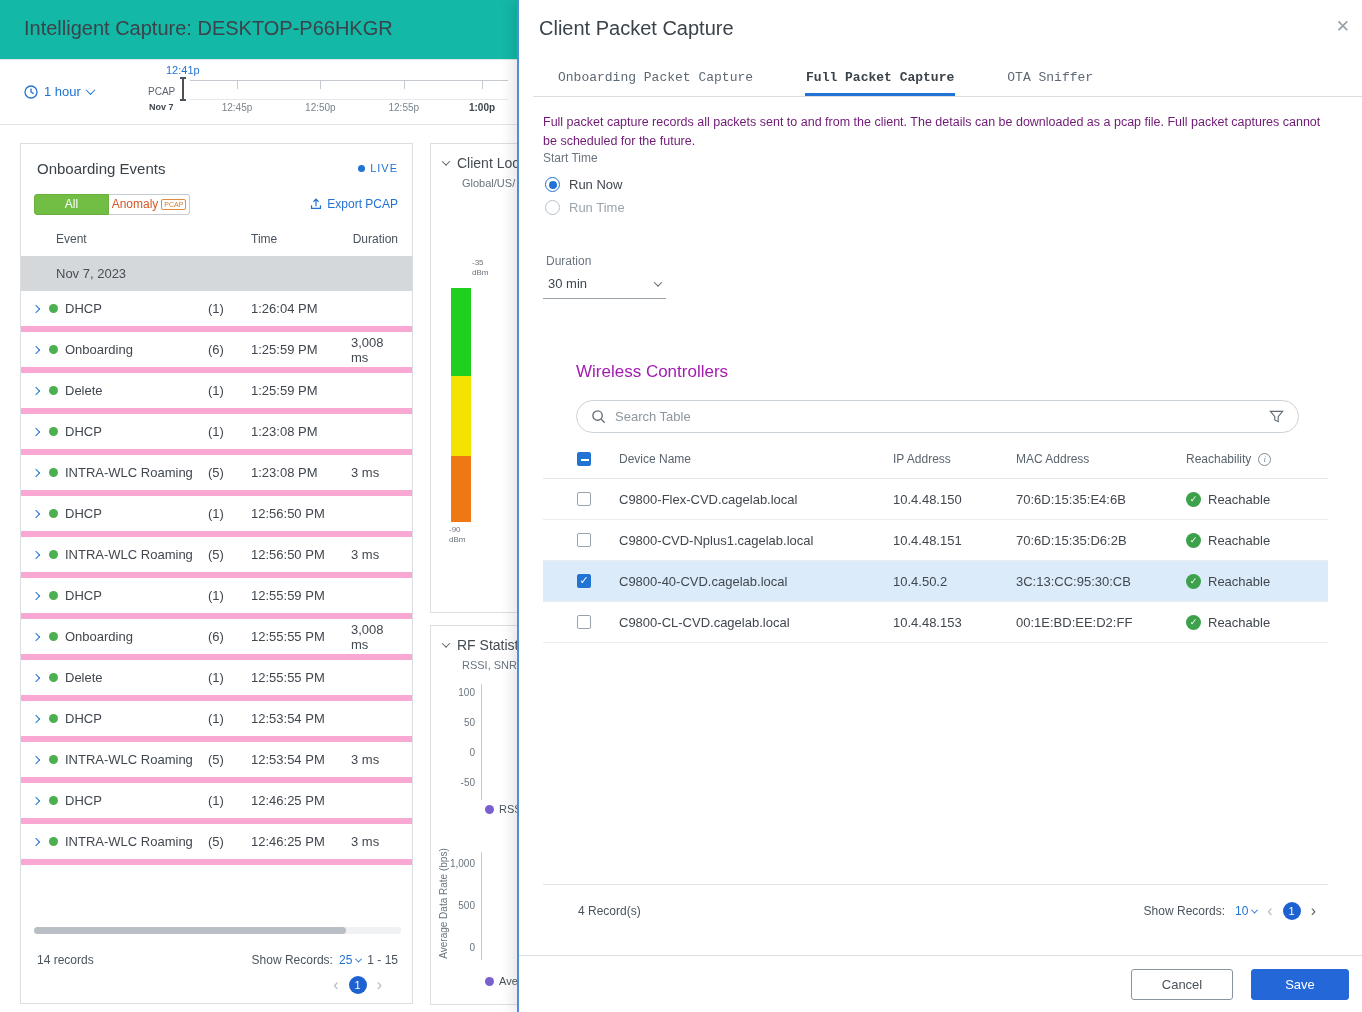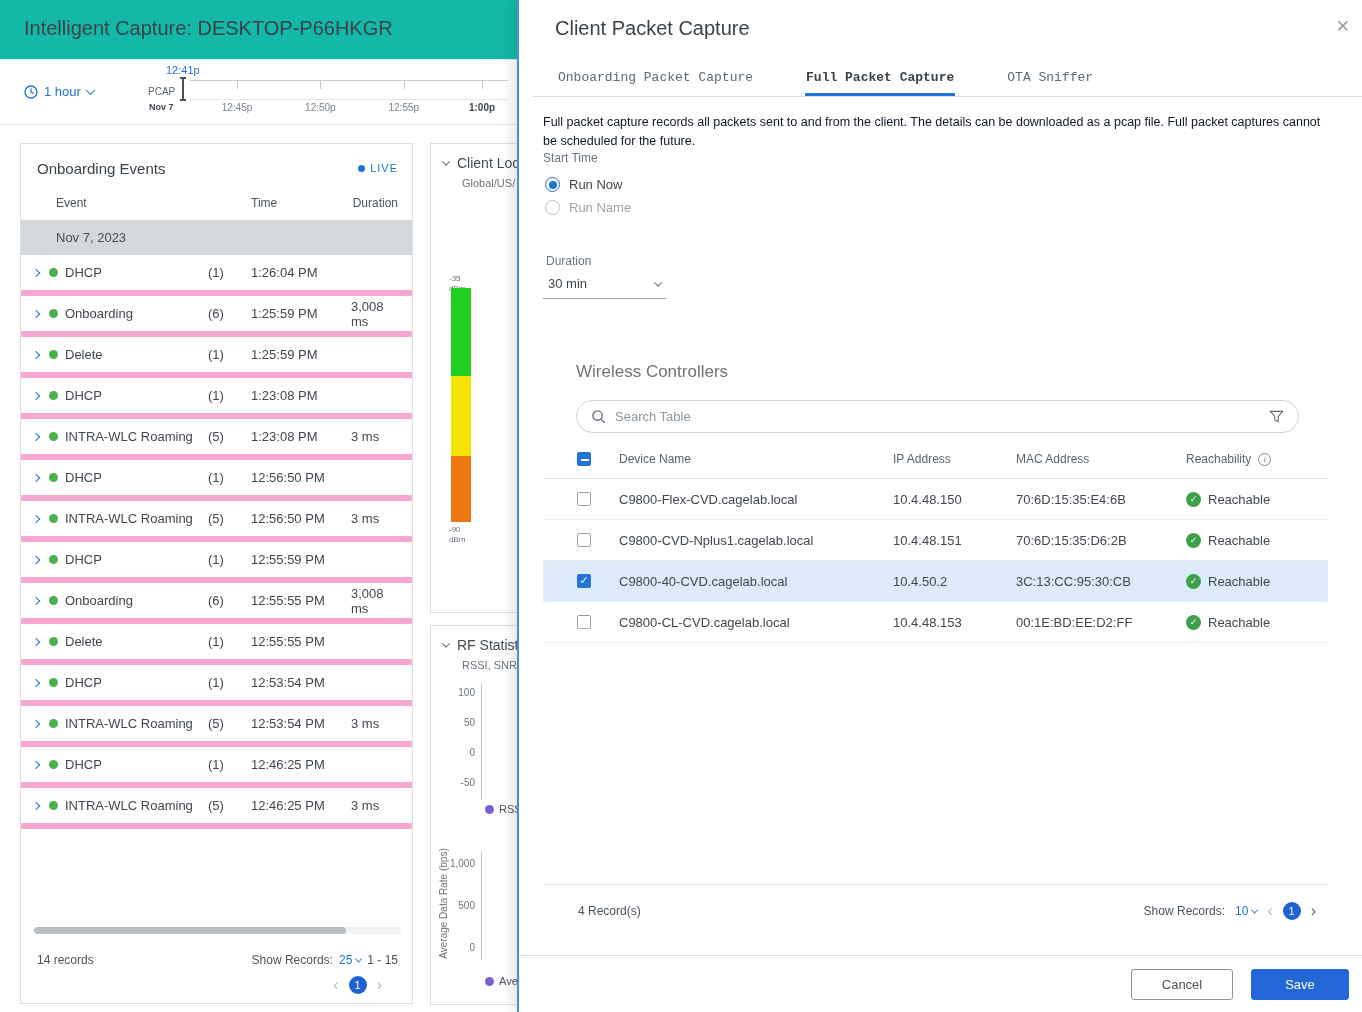--- a/index.html
+++ b/index.html
@@ -73,36 +73,36 @@
   .rssi-bar .y { height:80px; background:#f4e300; }
   .rssi-bar .o { height:66px; background:#f07814; }
   .axis-line { position:absolute; left:50px; width:1px; background:#c4cad0; }
   .tickv { position:absolute; left:2px; width:42px; text-align:right; font-size:10px; color:#6a747e; }
   .legend { position:absolute; left:54px; display:flex; align-items:center; gap:5px; font-size:11px; color:#4a545e; }
   .legend .ldot { width:9px; height:9px; border-radius:50%; background:#7a5fd0; }
   .ylabel-rot { position:absolute; left:-58px; top:272px; width:140px; text-align:center; transform:rotate(-90deg); font-size:10px; color:#6a747e; }
 
   
   .panel { position:absolute; left:517px; top:0; width:845px; height:1012px; background:#fff; border-left:2px solid #4d8fdb; box-shadow:-5px 0 12px rgba(0,0,0,.10); }
-  .panel-title { position:absolute; left:20px; top:17px; font-size:20px; color:#3b434a;margin-left:16px; }
+  .panel-title { position:absolute; left:20px; top:17px; font-size:20px; color:#3b434a; }
   .panel-close { position:absolute; right:12px; top:16px; font-size:17px; color:#99a1a8; cursor:pointer; }
   .tabs { position:absolute; left:14px; top:68px; width:100%; height:29px; border-bottom:1px solid #d9dee2; padding-left:24px; display:flex; gap:51px;font-family:Liberation Mono, monospace; }
   .tab { font-size:13px; color:#5d6974; padding:2px 1px 0 1px; cursor:pointer; }
   .tab.active { color:#3b434a; font-weight:bold; border-bottom:3px solid #2173d4; }
-  .panel-desc { position:absolute; left:24px; top:113px; width:788px; font-size:12.5px; line-height:1.5; color:#0f172a; }
+  .panel-desc { position:absolute; left:24px; top:113px; width:788px; font-size:12.5px; line-height:1.5; color:#701a75; }
   .field-label { position:absolute; font-size:12px; color:#6b7580; }
   .radio-row { position:absolute; display:flex; align-items:center; gap:9px; font-size:13px; color:#40474e; cursor:pointer; }
   .radio { width:15px; height:15px; border-radius:50%; border:1.5px solid #2173d4; position:relative; background:#fff; }
   .radio.on::after { content:""; position:absolute; inset:2.5px; border-radius:50%; background:#2173d4; }
   .radio.off { border-color:#b9c1c8; }
   .radio-row.disabled { color:#9aa5ae; cursor:default; }
   .select { position:absolute; left:24px; top:274px; width:123px; padding:2px 5px 7px 5px; border-bottom:1px solid #9aa2aa; font-size:13px; color:#3e464e; display:flex; align-items:center; justify-content:space-between; cursor:pointer; }
   .select .chev { color:#5a646e; width:6px; height:6px; }
 
-  .wlc-title { position:absolute; left:57px; top:362px; font-size:17px; color:#737373; }
+  .wlc-title { position:absolute; left:57px; top:362px; font-size:17px; color:#a21caf; }
   .searchbar { position:absolute; left:57px; top:400px; width:723px; height:33px; border:1px solid #ccd3d8; border-radius:17px; display:flex; align-items:center; padding:0 14px; gap:9px; background:#fff; }
   .searchbar input { border:none; outline:none; flex:1; font-size:13px; color:#40474e; font-family:"Liberation Sans",sans-serif; background:transparent; }
   .searchbar input::placeholder { color:#8d979f; }
   .filter-btn { margin-left:auto; cursor:pointer; display:flex; }
 
   .wlc-table { position:absolute; left:24px; top:440px; width:785px; }
   .wlc-hrow, .wlc-row { display:grid; grid-template-columns:76px 274px 123px 170px 1fr; align-items:center; }
   .wlc-hrow { height:39px; border-bottom:1px solid #dfe4e8; font-size:12px; color:#5a646e; }
   .wlc-row { height:41px; border-bottom:1px solid #e9edf0; font-size:13px; color:#40474e; cursor:pointer; }
   .wlc-row.selected { background:#dcebfa; }
@@ -174,20 +174,34 @@
     </div>
 
     <div class="events-card">
       <div class="ec-header">
         <span class="ec-title">Onboarding Events</span>
         <span class="live">
           <span class="dot"></span>
           <span>LIVE</span>
         </span>
       </div>
+      <div class="ec-filters">
+        <span class="pill all">All</span>
+        <span class="pill anomaly">
+          <span>Anomaly</span>
+          <span class="pcap-badge">PCAP</span>
+        </span>
+        <span class="export-link">
+          <svg viewBox="0 0 14 14" width="12" height="12">
+              <path d="M7 9.5V1.8M4 4.4 7 1.4l3 3" stroke="currentColor" fill="none" stroke-width="1.4"></path>
+              <path d="M1.8 8.6v3.6h10.4V8.6" stroke="currentColor" fill="none" stroke-width="1.4"></path>
+            </svg>
+          <span>Export PCAP</span>
+        </span>
+      </div>
       <div class="ec-cols">
         <span class="c-event">Event</span>
         <span>Time</span>
         <span class="c-dur">Duration</span>
       </div>
       <div class="date-row">Nov 7, 2023</div>
       <div>
           <div class="ev-row">
     <span class="chev right"></span>
     <span><span class="dot-green"></span></span>
@@ -322,21 +336,21 @@
         <span class="pg-arrow dim">›</span>
       </div>
     </div>
 
     <div class="mid-card one">
       <div class="mid-head">
         <span class="chev down"></span>
         <span>Client Loca</span>
       </div>
       <div class="mid-sub">Global/US/</div>
-      <div class="rssi-scale-label" style="top:130px;">
+      <div class="rssi-scale-label" style="top:114px;margin-left:23px;">
         <div>-35</div>
           <div>dBm</div>
       </div>
       <div class="rssi-bar">
           <div class="g"></div>
           <div class="y"></div>
           <div class="o"></div>
         </div>
       <div class="rssi-scale-label" style="top:381px;">
         <div>-90</div>
@@ -387,21 +401,21 @@
 
     <div class="panel-desc">Full packet capture records all packets sent to and from the client. The details can be downloaded as a pcap file. Full packet captures cannot be scheduled for the future.</div>
 
     <div class="field-label" style="left:24px; top:151px;">Start Time</div>
     <div class="radio-row" style="left:26px; top:177px;">
       <span class="radio on"></span>
       <span>Run Now</span>
     </div>
     <div class="radio-row disabled" style="left:26px; top:200px;">
       <span class="radio off"></span>
-      <span>Run Name</span>
+      <span>Run Time</span>
     </div>
 
     <div class="field-label" style="left:27px; top:254px;">Duration</div>
     <div class="select">
       <span>30 min</span>
       <span class="chev down"></span>
     </div>
 
     <div class="wlc-title">Wireless Controllers</div>
 

